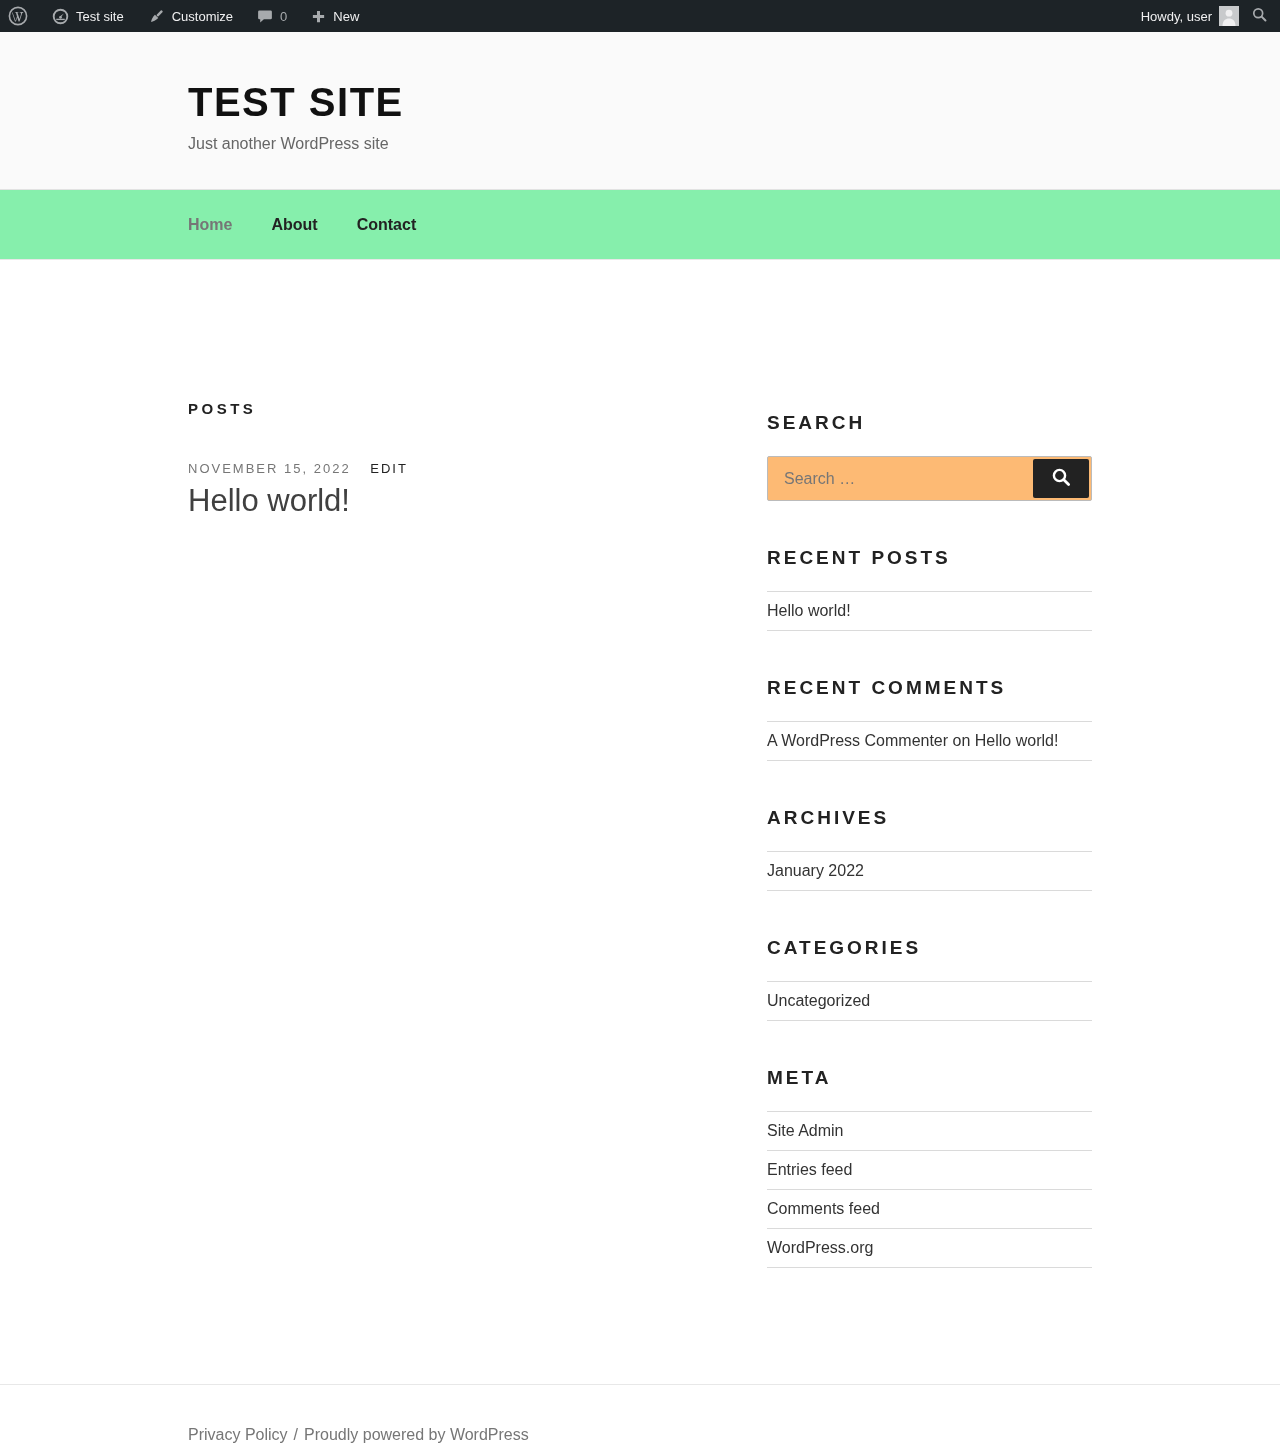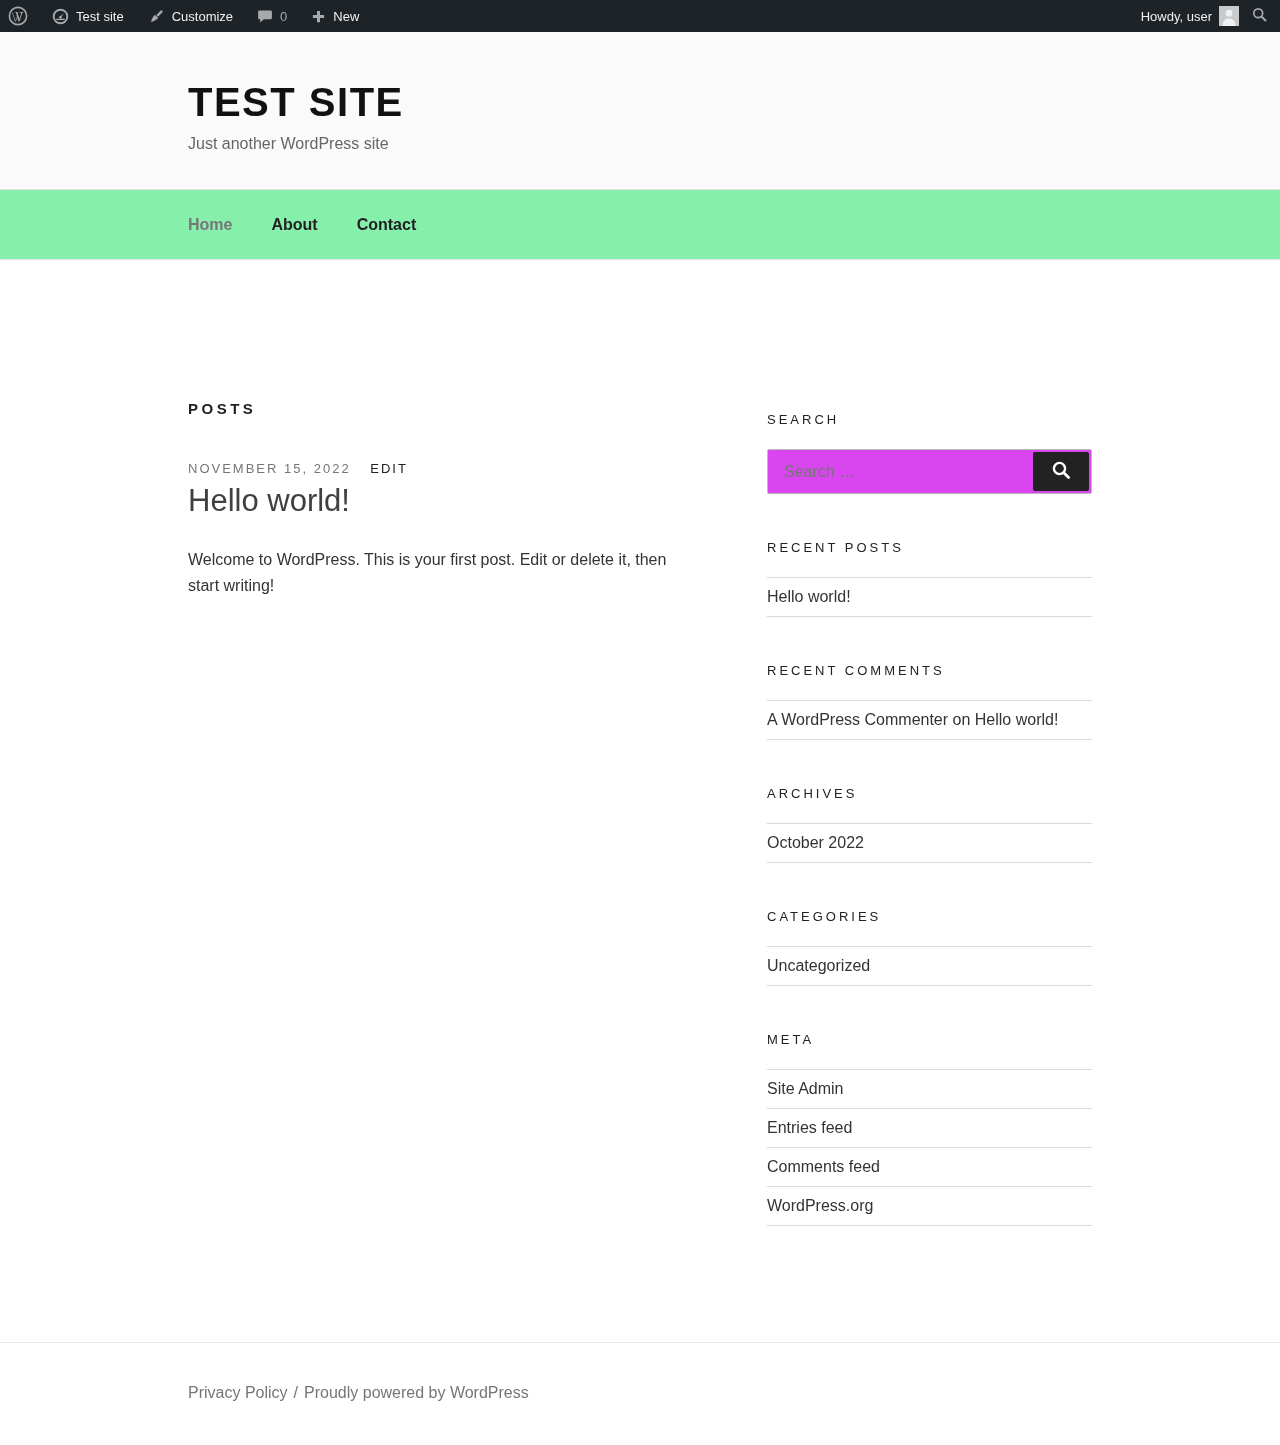--- a/index.html
+++ b/index.html
@@ -59,40 +59,40 @@
   .posted-on { color:#767676; margin-right:14px; }
   .edit-link { color:#222; text-decoration:none; cursor:pointer; }
   .entry-title { margin-top:7px; font-size:31px; font-weight:300; color:#404040; }
   .entry-title a { color:inherit; text-decoration:none; }
   .entry-body { margin-top:28px; font-size:16px; line-height:1.62; color:#333; }
 
   
   .widget { margin-top:46px; }
   .widget:first-child { margin-top:0; }
   .widget-title {
-    font-size:13px; font-weight:400; letter-spacing:3px;
+    font-size:19px; font-weight:700; letter-spacing:3px;
     color:#222; text-transform:uppercase; margin-bottom:22px;
   }
   .widget ul { list-style:none; }
   .widget ul li {
     border-top:1px solid #dadada;
     padding:10px 0;
     font-size:16px; color:#333;
   }
   .widget ul li:last-child { border-bottom:1px solid #dadada; }
   .widget ul li a { color:#333; text-decoration:none; cursor:pointer; }
 
   .search-form { position:relative; }
   .search-field {
     width:100%; height:45px;
     border:1px solid #bbb; border-radius:2px;
     padding:0 70px 0 16px;
     font-size:16px; color:#333;
     font-family:"Liberation Sans", sans-serif;
-    background:#d946ef;
+    background:#fdba74;
   }
   .search-field::placeholder { color:#767676; opacity:1; }
   .search-submit {
     position:absolute; top:3px; right:3px; bottom:3px;
     width:56px; background:#222; border:0; border-radius:2px;
     display:flex; align-items:center; justify-content:center; cursor:pointer;
   }
 
   
   .site-footer { border-top:1px solid #e8e8e8; padding:41px 0 38px 0; }
@@ -191,21 +191,20 @@
       <h2 class="page-title">POSTS</h2>
 
       <article>
         <div class="entry-meta">
           <span class="posted-on">NOVEMBER 15, 2022</span>
           <a class="edit-link">EDIT</a>
         </div>
         <h3 class="entry-title">
           <a>Hello world!</a>
         </h3>
-        <p class="entry-body">Welcome to WordPress. This is your first post. Edit or delete it, then start writing!</p>
       </article>
     </main>
 
     <aside class="secondary">
 
       <section class="widget">
         <h4 class="widget-title">SEARCH</h4>
         <form class="search-form">
           <input class="search-field" type="text" placeholder="Search …" style="">
           <button class="search-submit" type="button">
@@ -234,21 +233,21 @@
           <li>
             <a>A WordPress Commenter</a><span> on </span><a>Hello world!</a>
           </li>
         </ul>
       </section>
 
       <section class="widget">
         <h4 class="widget-title">ARCHIVES</h4>
         <ul>
           <li>
-            <a>October 2022</a>
+            <a>January 2022</a>
           </li>
         </ul>
       </section>
 
       <section class="widget">
         <h4 class="widget-title">CATEGORIES</h4>
         <ul>
           <li>
             <a>Uncategorized</a>
           </li>

